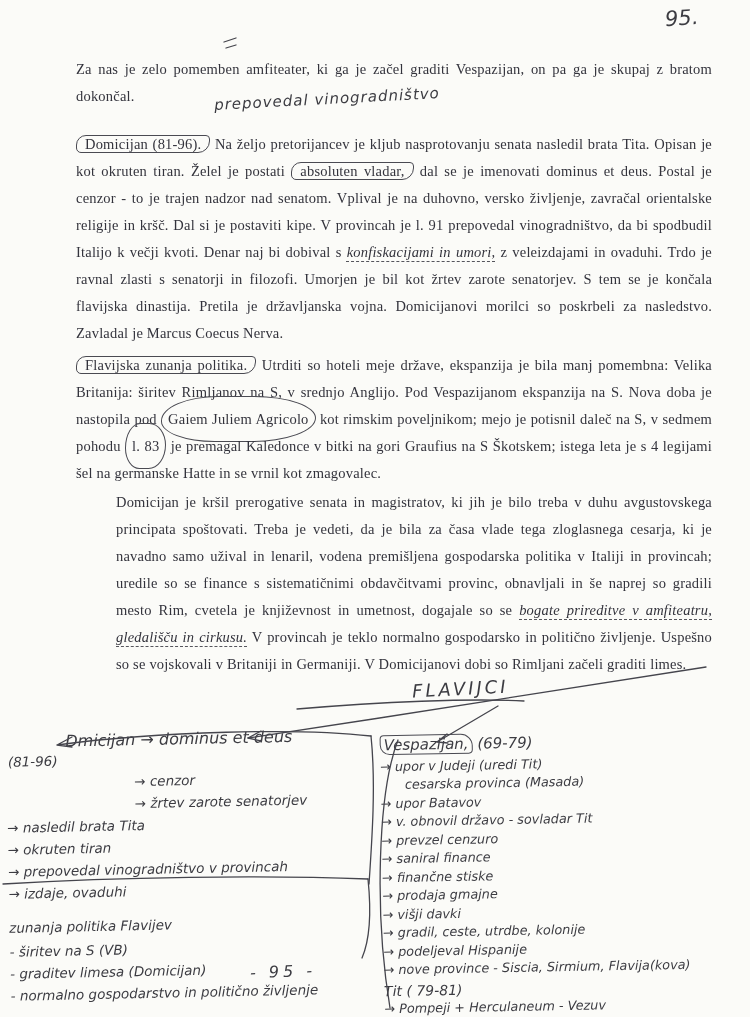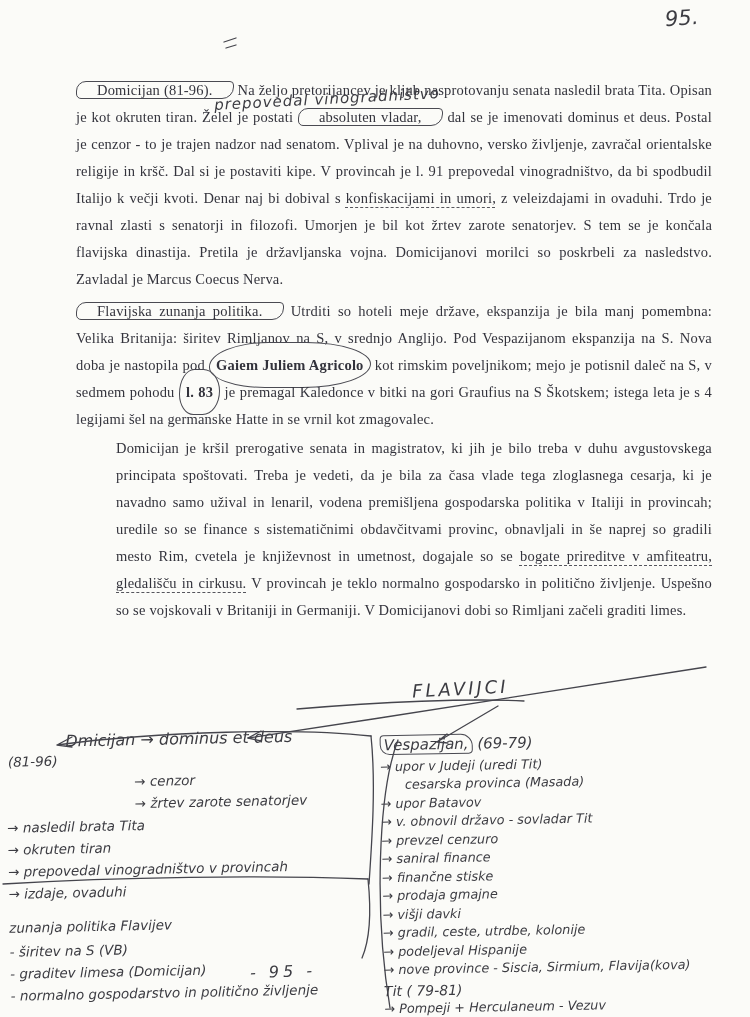--- a/index.html
+++ b/index.html
@@ -10,23 +10,23 @@
   .typed{position:absolute;left:76px;top:56px;width:636px;
          font-size:14.5px;line-height:27px;text-align:justify;
          letter-spacing:.2px;color:#33333c;}
   .typed p{margin:0;}
   .typed p.p2{margin-top:21px;}
   .typed p.p3{margin-top:5px;}
   .typed p.p4{margin-top:2px;margin-left:40px;}
   .u{text-decoration-thickness:1.2px;text-underline-offset:4px;
      text-decoration-color:#4a4a52;}
   .ud{text-decoration:underline dashed;text-decoration-thickness:1.1px;text-underline-offset:4px;
-     text-decoration-color:#55555c;}
-  .box{border:1.3px solid #4a4a52;border-radius:10px 4px 12px 5px;padding:0 20px;}
-  .circ{border:1.3px solid #4a4a52;border-radius:48% 52% 55% 45% / 70% 62% 68% 58%;padding:14px 6px;font-weight:bold;}
+     text-decoration-color:#55555c;font-style:italic;}
+  .box{border:1.3px solid #4a4a52;border-radius:10px 4px 12px 5px;padding:0 8px;}
+  .circ{border:1.3px solid #4a4a52;border-radius:48% 52% 55% 45% / 70% 62% 68% 58%;padding:14px 6px;}
   
   .hw{font-family:"DejaVu Sans", sans-serif;font-style:italic;color:#3c3c42;}
   .pagenum{position:absolute;right:52px;top:6px;font-size:21px;transform:rotate(-4deg);}
   .annot{position:absolute;left:214px;top:90px;font-size:15px;transform:rotate(-3deg);
          letter-spacing:1px;}
   .flavijci{position:absolute;left:412px;top:678px;font-size:18px;letter-spacing:3px;
             transform:rotate(-3deg);}
   .leftcol{position:absolute;left:8px;top:728px;width:366px;font-size:13.5px;
            line-height:22px;transform:rotate(-1.2deg);}
   .leftcol .title{font-size:16px;margin-left:60px;}
@@ -45,20 +45,21 @@
   svg.overlay{position:absolute;left:0;top:0;pointer-events:none;}
 </style>
 </head>
 <body>
 
 <div class="sheet">
 
   <div class="hw pagenum">95.</div>
 
   <div class="typed">
+    <p class="p1"><span>Za nas je zelo pomemben amfiteater, ki ga je začel graditi Vespazijan, on pa ga je skupaj z bratom dokončal.</span></p>
     <p class="p2"><span class="box">Domicijan (81-96).</span><span> Na željo pretorijancev je kljub nasprotovanju senata nasledil brata Tita. Opisan je kot okruten tiran. Želel je postati </span><span class="box">absoluten vladar,</span><span> dal se je imenovati </span><span class="u">dominus et deus.</span><span> Postal je </span><span class="u">cenzor</span><span> - to je trajen nadzor nad senatom. Vplival je na </span><span class="u">duhovno, versko življenje,</span><span> zavračal orientalske religije in kršč. Dal si je postaviti kipe. V provincah je l. 91 </span><span class="u">prepovedal vinogradništvo, da bi spodbudil Italijo k večji kvoti.</span><span> Denar naj bi dobival s </span><span class="ud">konfiskacijami in umori,</span><span> z veleizdajami in ovaduhi. </span><span class="u">Trdo je ravnal zlasti s senatorji in filozofi.</span><span> Umorjen je bil kot </span><span class="u">žrtev zarote senatorjev.</span><span> S tem se je končala </span><span class="u">flavijska dinastija.</span><span> </span><span class="u">Pretila je državljanska vojna.</span><span> Domicijanovi morilci so poskrbeli za nasledstvo. Zavladal je </span><span class="u">Marcus Coecus Nerva.</span></p>
     <p class="p3"><span class="box">Flavijska zunanja politika.</span><span> Utrditi so hoteli meje države, ekspanzija je bila manj pomembna: </span><span class="u">Velika Britanija:</span><span> širitev Rimljanov na S, v srednjo Anglijo. </span><span class="u">Pod Vespazijanom ekspanzija na S.</span><span> Nova doba je nastopila pod </span><span class="circ">Gaiem Juliem Agricolo</span><span> </span><span class="u">kot rimskim poveljnikom;</span><span> mejo je potisnil daleč na S, v sedmem pohodu </span><span class="circ">l. 83</span><span> je premagal </span><span class="u">Kaledonce v bitki na gori Graufius na S Škotskem;</span><span> </span><span class="u">istega leta je s 4 legijami šel na germanske Hatte in se vrnil kot zmagovalec.</span></p>
     <p class="p4"><span>Domicijan je kršil </span><span class="u">prerogative senata in magistratov,</span><span> ki jih je bilo treba v duhu avgustovskega principata spoštovati. Treba je vedeti, da je bila za časa vlade tega zloglasnega cesarja, ki je navadno samo užival in lenaril, </span><span class="u">vodena premišljena gospodarska politika v Italiji in provincah;</span><span> uredile so se finance s sistematičnimi obdavčitvami provinc, </span><span class="u">obnavljali in še naprej so gradili mesto Rim,</span><span> cvetela je književnost in umetnost, dogajale so se </span><span class="ud">bogate prireditve v amfiteatru, gledališču in cirkusu.</span><span> V provincah je teklo normalno gospodarsko in politično življenje. Uspešno so se vojskovali v Britaniji in Germaniji. </span><span class="u">V Domicijanovi dobi so Rimljani začeli graditi limes.</span></p>
   </div>
 
   <div class="hw annot">prepovedal vinogradništvo</div>
 
   <div class="hw flavijci">FLAVIJCI</div>
 
   <div class="hw leftcol">

